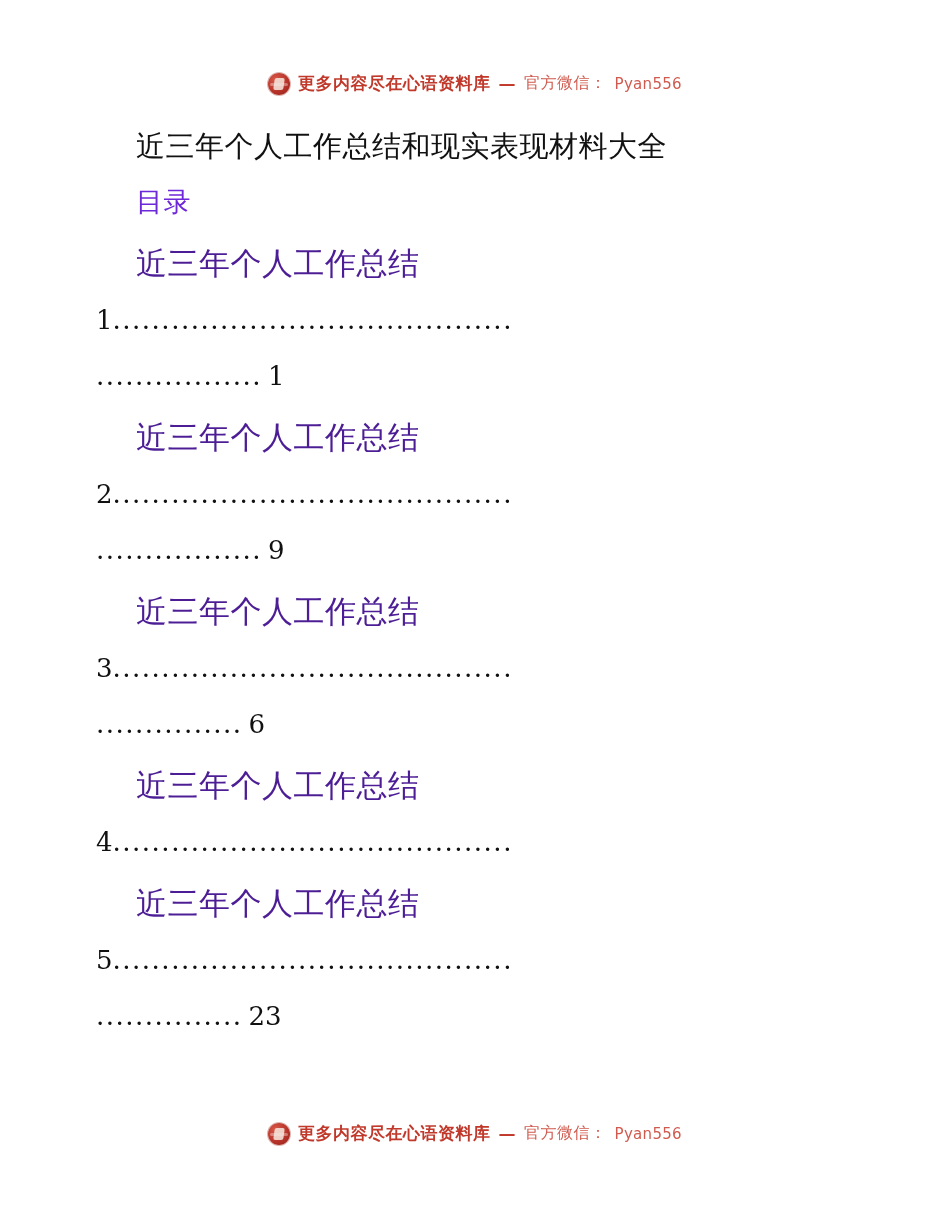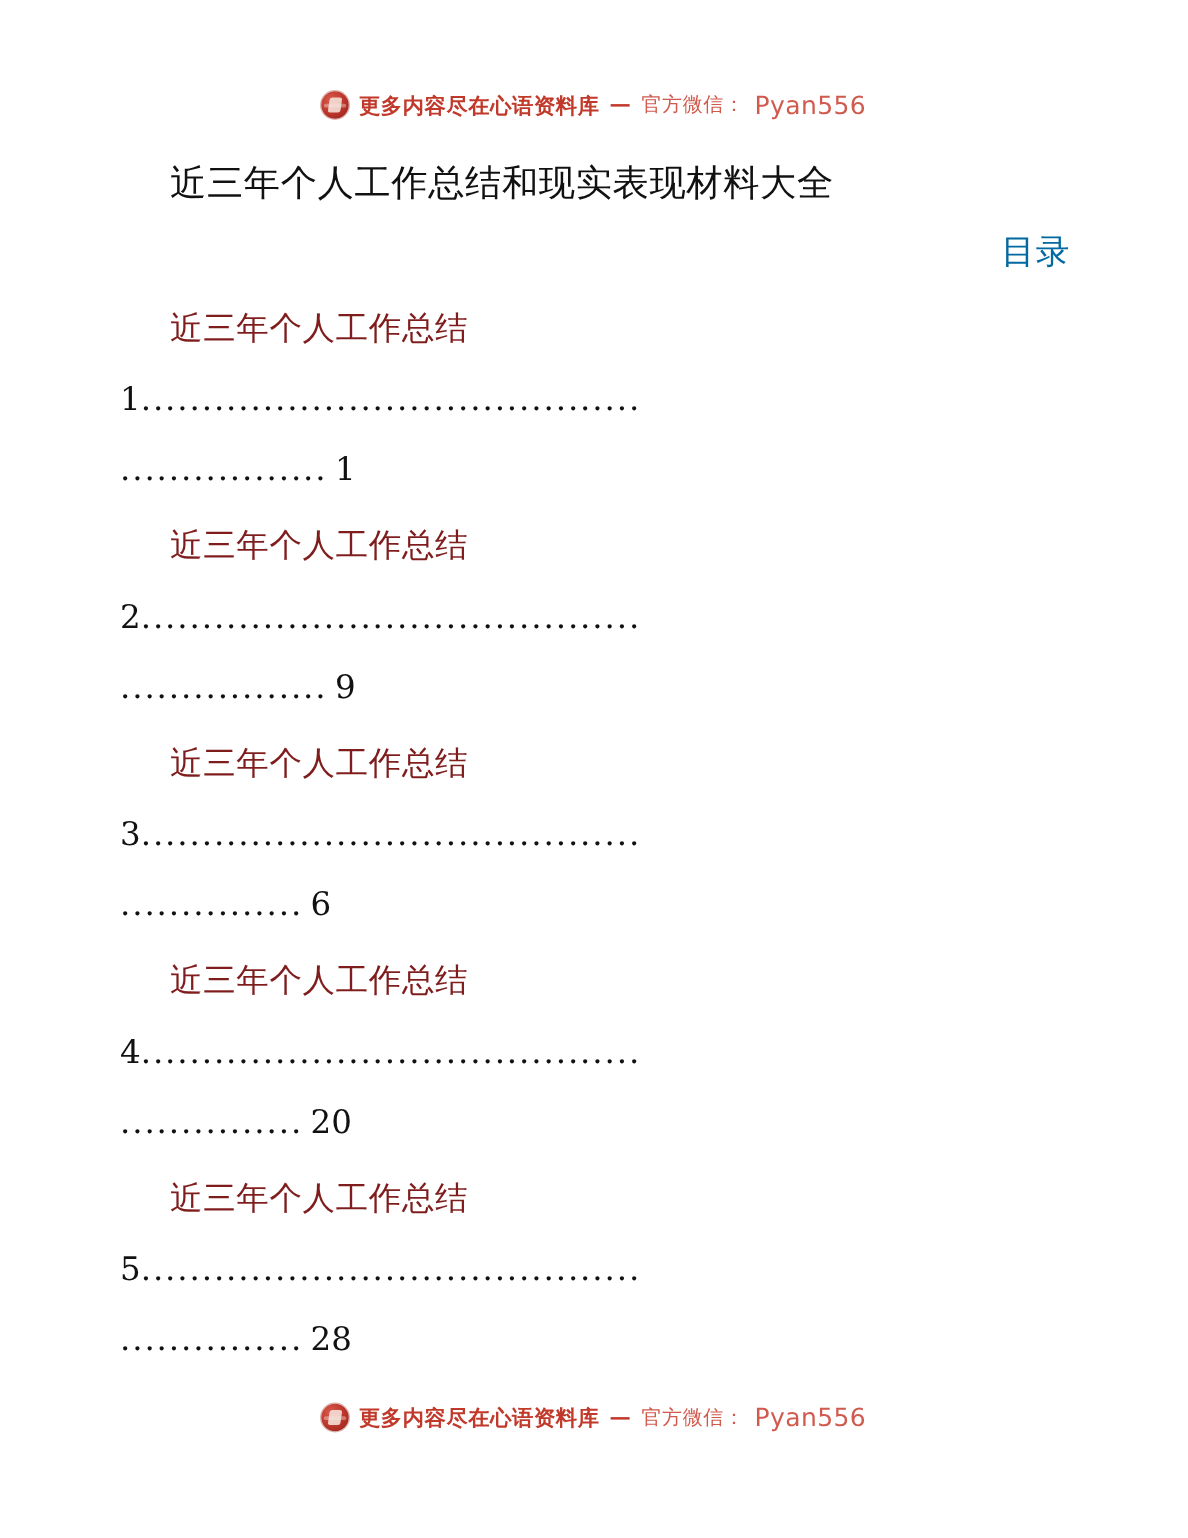--- a/index.html
+++ b/index.html
@@ -79,21 +79,21 @@
   }
   .wm-text2 {
     font-family: "DejaVu Serif", "Liberation Serif", serif;
     font-size: 16px;
     color: #d05a4e;
     letter-spacing: 0.5px;
     white-space: nowrap;
   }
   .wm-code {
     font-family: "DejaVu Sans", "Liberation Sans", sans-serif;
-    font-size: 20px;
+    font-size: 15px;
     color: #d05a4e;
     letter-spacing: 0.3px;
     text-align: right;
   }
 
   
   .doc-body {
     position: absolute;
     left: 96px;
     top: 118px;
@@ -104,33 +104,32 @@
     font-size: 29px;
     line-height: 56px;
     color: #111;
     text-indent: 40px;
     letter-spacing: 0.5px;
     white-space: nowrap;
   }
   .doc-subtitle {
     font-size: 27px;
     line-height: 56px;
-    color: #0369a1;
+    color: #6d28d9;
     text-indent: 40px;
     letter-spacing: 0.5px;
-    text-align: right;
   }
 
   .toc-entry {
     margin-top: 4px;
   }
   .toc-label {
-    font-size: 26px;
+    font-size: 31px;
     line-height: 58px;
-    color: #7f1d1d;
+    color: #4c1d95;
     text-indent: 40px;
     letter-spacing: 0.5px;
   }
   .toc-leader-line {
     font-size: 26px;
     line-height: 56px;
     color: #111;
     letter-spacing: 0px;
     white-space: nowrap;
     overflow: hidden;
@@ -189,27 +188,26 @@
 
     <div class="toc-entry">
       <div class="toc-label">近三年个人工作总结</div>
       <div class="toc-leader-line"><span class="num">3</span><span class="dots">.........................................</span></div>
       <div class="toc-leader-line2"><span class="dots2">...............</span><span class="pageno num">6</span></div>
     </div>
 
     <div class="toc-entry">
       <div class="toc-label">近三年个人工作总结</div>
       <div class="toc-leader-line"><span class="num">4</span><span class="dots">.........................................</span></div>
-      <div class="toc-leader-line2"><span class="dots2">...............</span><span class="pageno num">20</span></div>
     </div>
 
     <div class="toc-entry">
       <div class="toc-label">近三年个人工作总结</div>
       <div class="toc-leader-line"><span class="num">5</span><span class="dots">.........................................</span></div>
-      <div class="toc-leader-line2"><span class="dots2">...............</span><span class="pageno num">28</span></div>
+      <div class="toc-leader-line2"><span class="dots2">...............</span><span class="pageno num">23</span></div>
     </div>
 
   </div>
 
   <div class="watermark bottom">
     <span class="wm-badge"></span>
     <span class="wm-text">更多内容尽在心语资料库</span>
     <span class="wm-text">—</span>
     <span class="wm-text2">官方微信：</span>
     <span class="wm-code">Pyan556</span>

